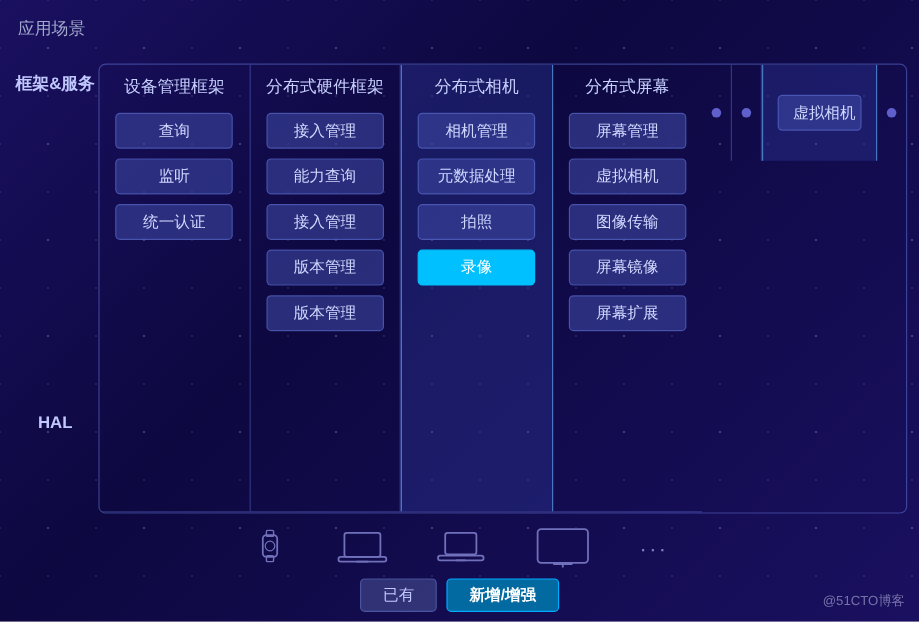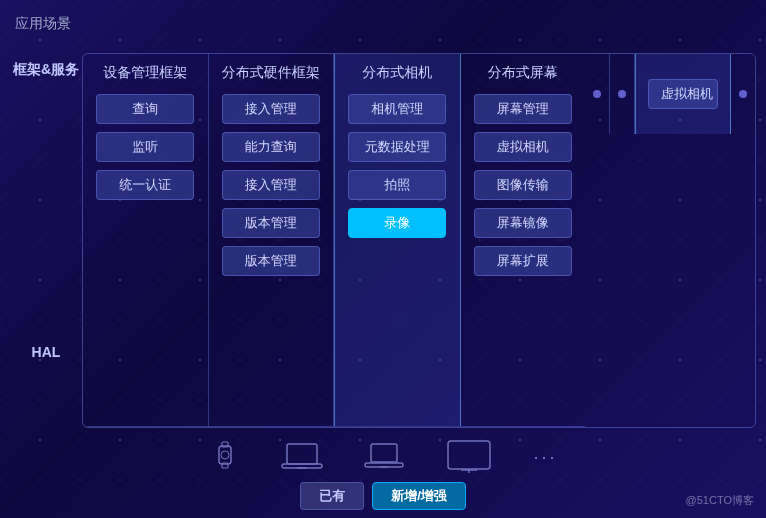--- a/index.html
+++ b/index.html
@@ -212,21 +212,20 @@
       display: flex;
       gap: 8px;
       align-items: center;
     }
 
     .bottom-btn {
       padding: 4px 18px;
       border-radius: 4px;
       font-size: 13px;
       cursor: pointer;
-      font-weight: bold;
     }
 
     .bottom-btn.gray {
       background: rgba(80, 90, 160, 0.5);
       border: 1px solid rgba(100, 120, 200, 0.5);
       color: #c0c8ff;
     }
 
     .bottom-btn.blue {
       background: #0369a1;

